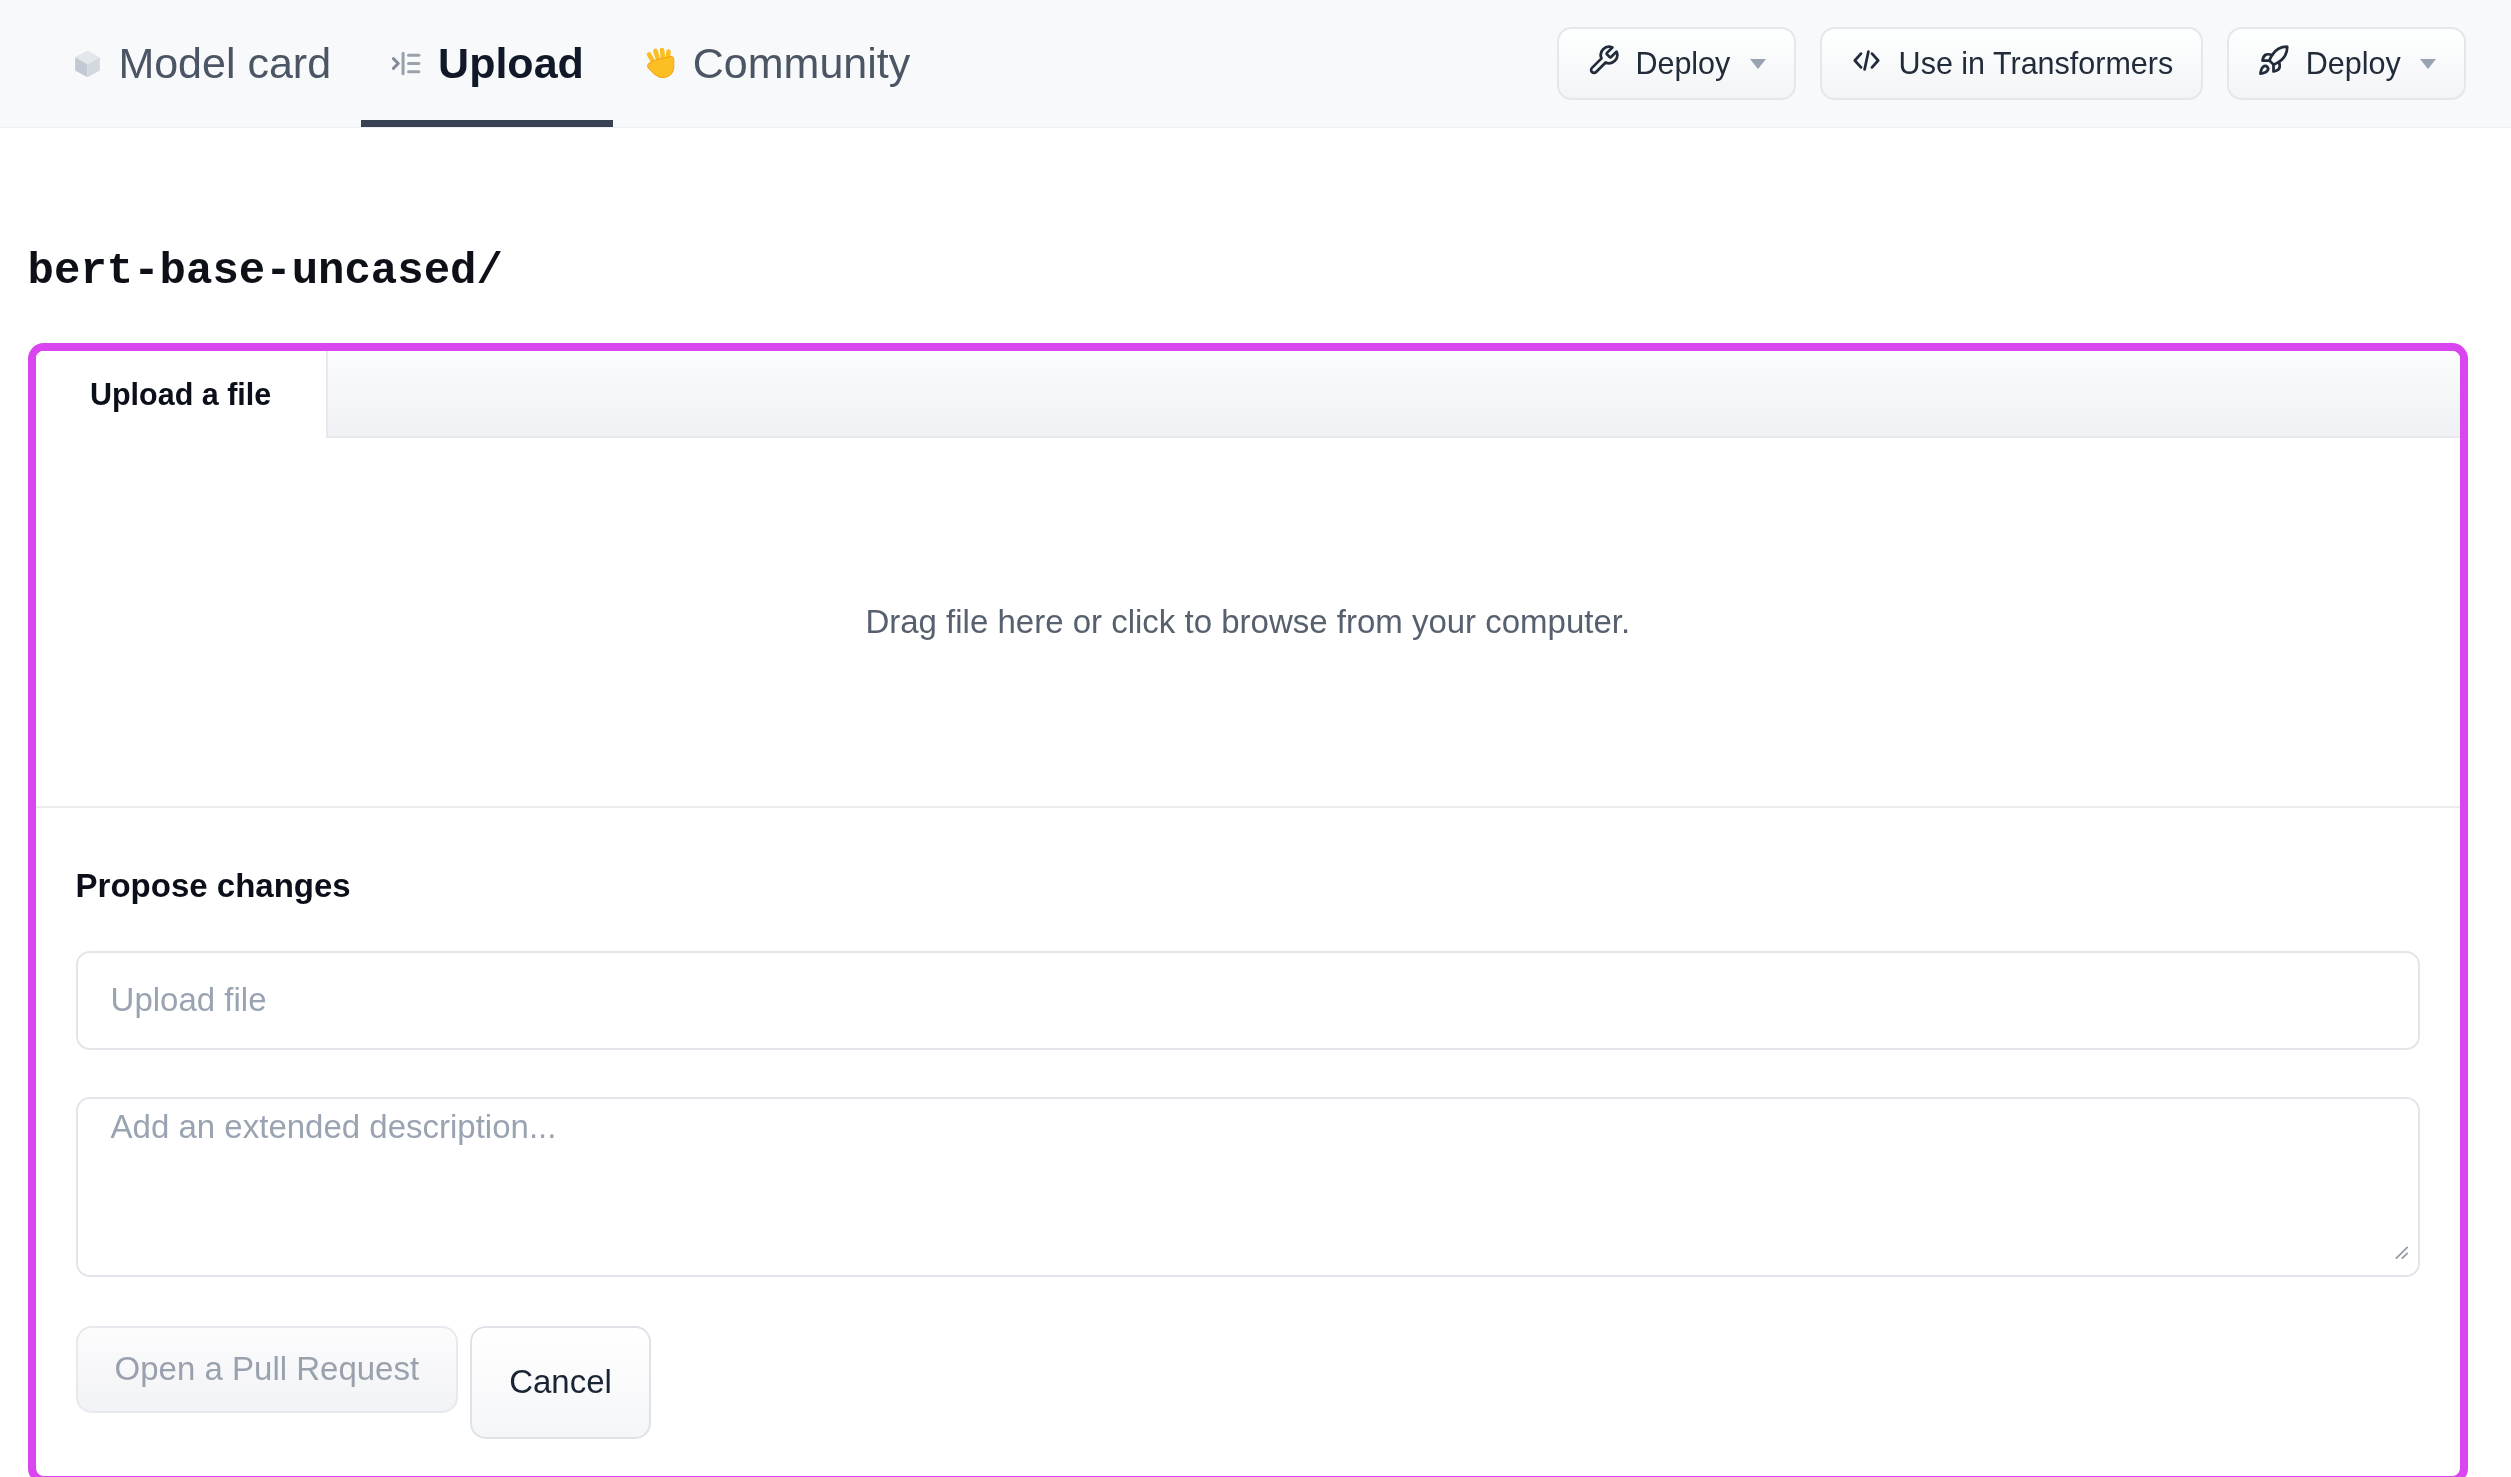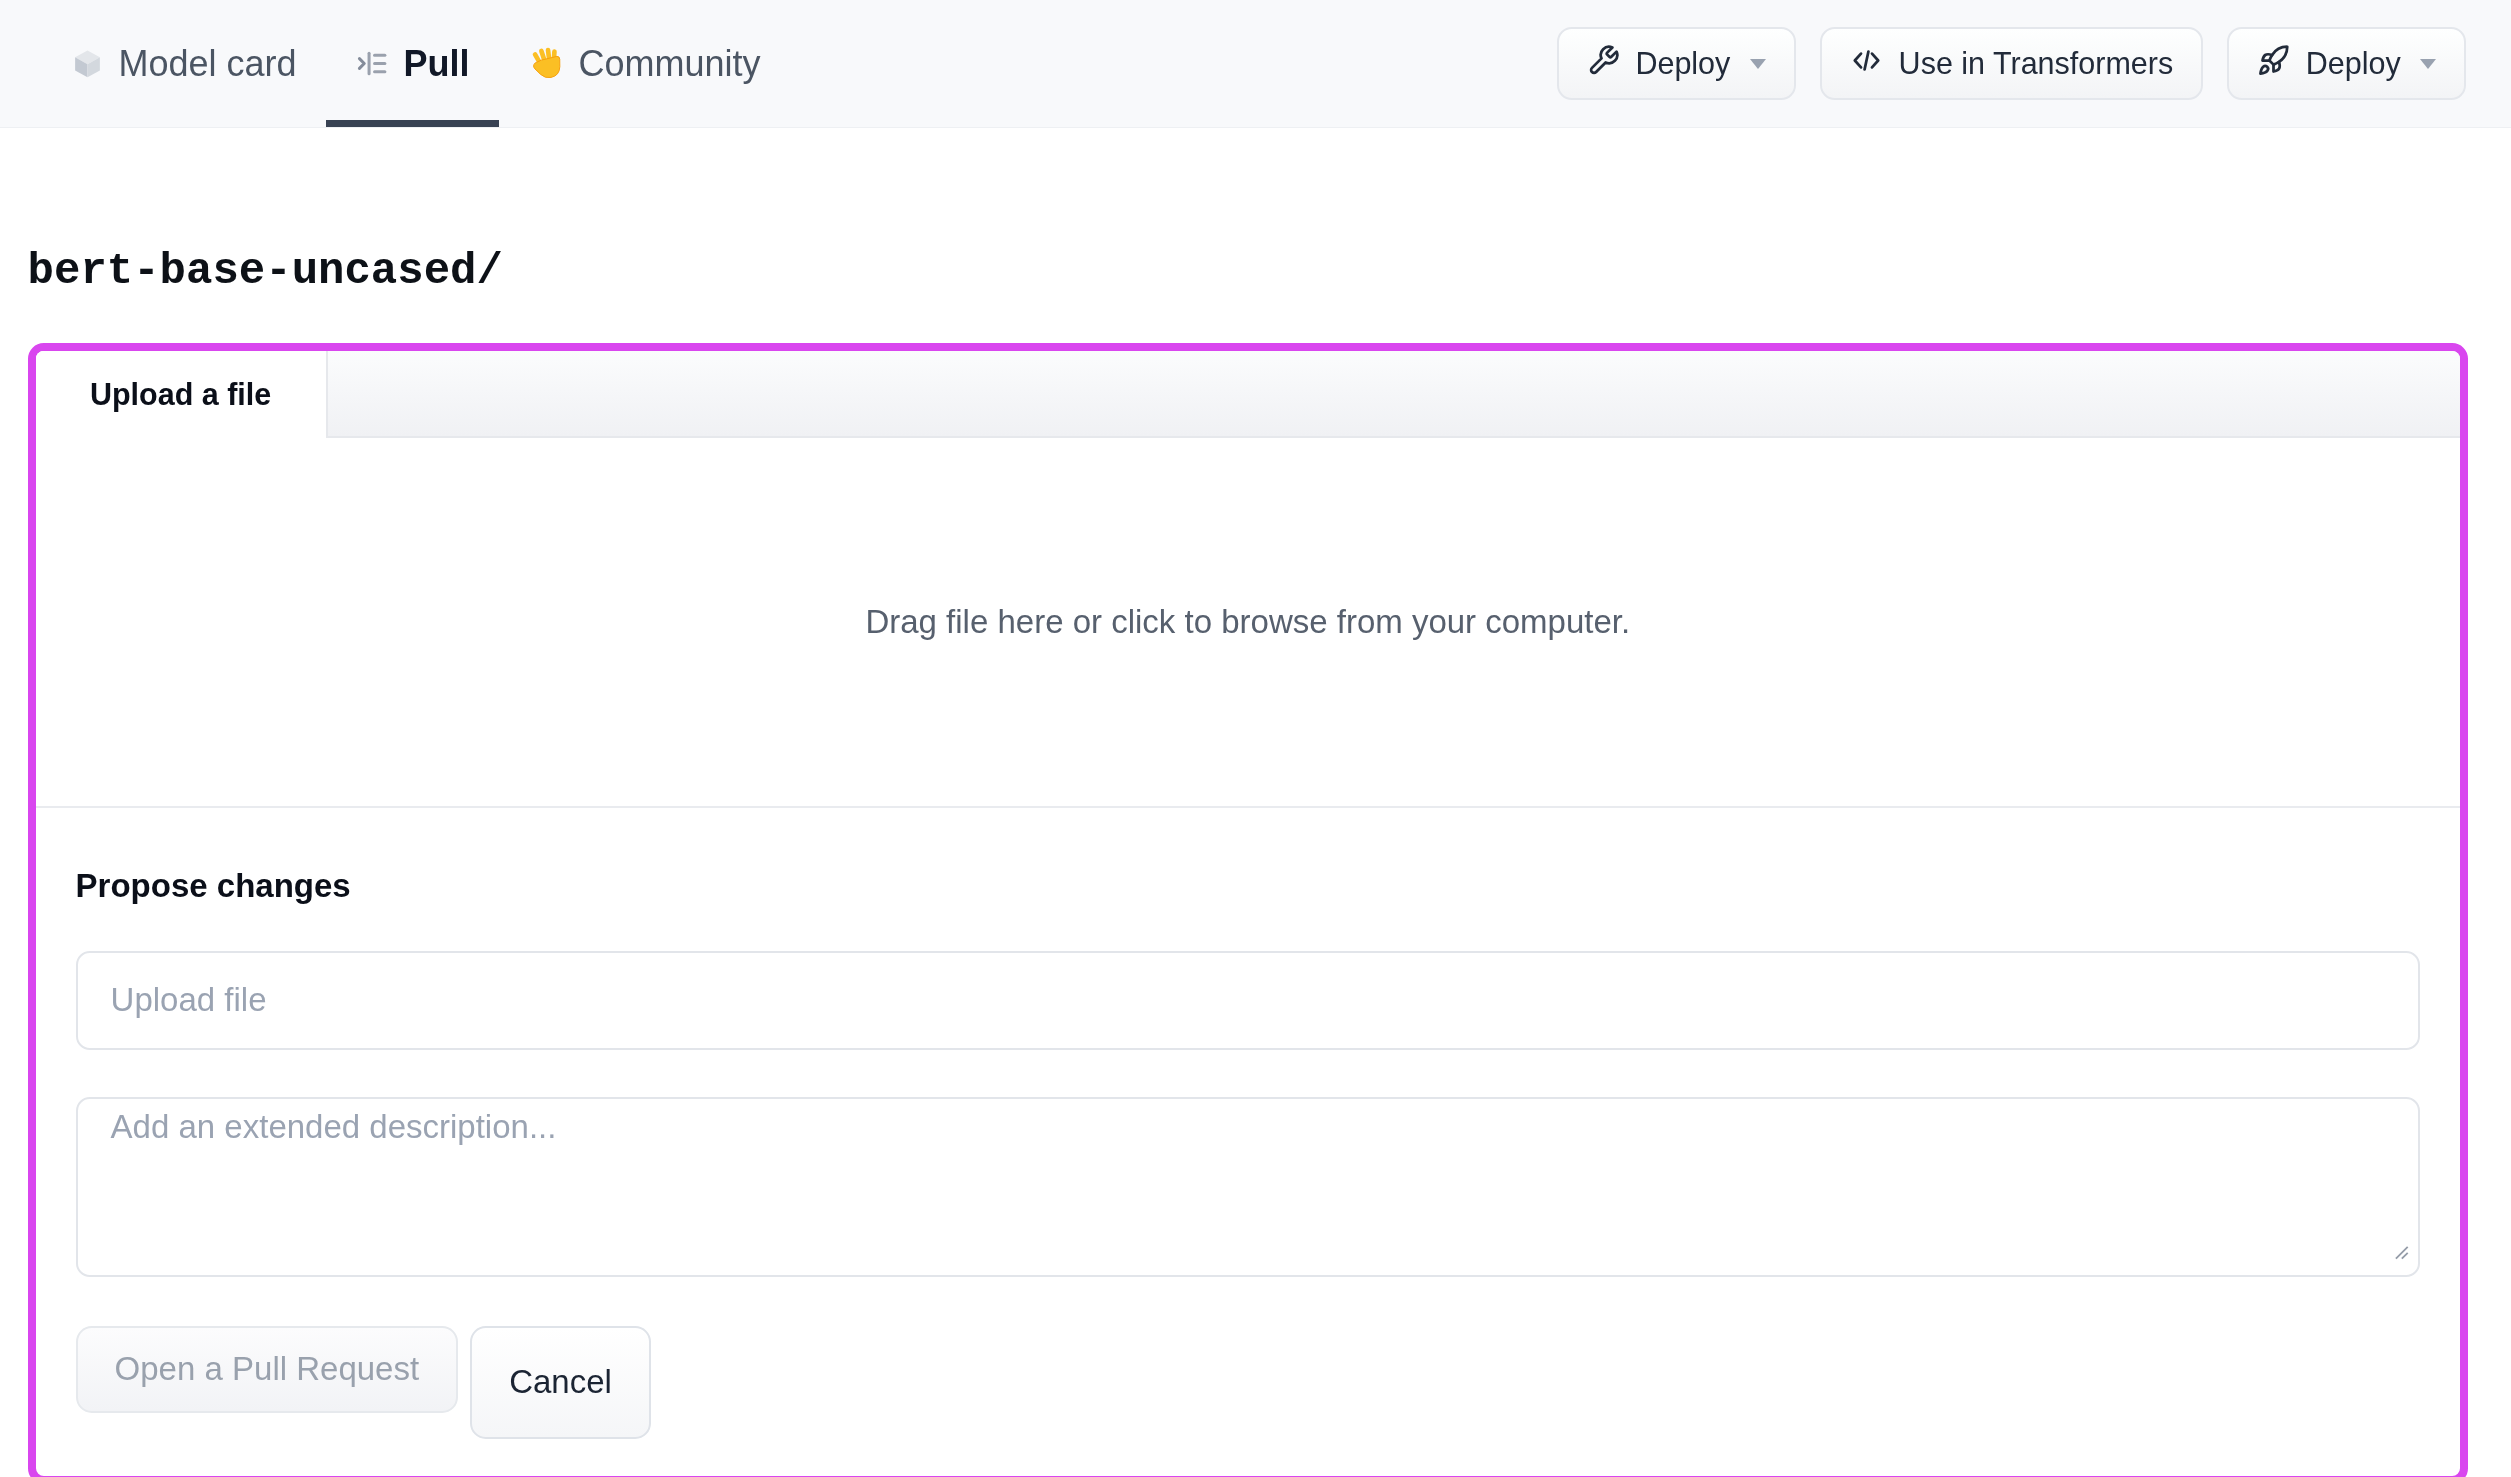--- a/index.html
+++ b/index.html
@@ -4,21 +4,21 @@
 <style>
   * { box-sizing: border-box; margin: 0; padding: 0; }
   html, body { width: 2512px; height: 1478px; background: #ffffff;
     font-family: "Liberation Sans", sans-serif; color: #1b2433; }
 
   
   .topnav { height: 128px; background: #f8f9fb; border-bottom: 1px solid #eef0f3;
     display: flex; align-items: stretch; padding: 0 46px 0 41px; }
   .nav-tabs { display: flex; align-items: stretch; }
   .nav-tab { display: flex; align-items: center; gap: 14.8px; padding: 0 29.6px;
-    font-size: 36px; color: #4b5563; position: relative; cursor: pointer; justify-content: space-between; }
+    font-size: 43px; color: #4b5563; position: relative; cursor: pointer; justify-content: space-between; }
   .nav-tab .ticon { display: flex; align-items: center; }
   .nav-tab.active { color: #111827; font-weight: 700; }
   .nav-tab.active::after { content: ""; position: absolute; left: 0; right: 0;
     bottom: 0; height: 6.9px; background: #384253; }
   .nav-actions { margin-left: auto; display: flex; align-items: center; gap: 24.6px; }
   .action-btn { display: flex; align-items: center; gap: 15.8px; height: 73px;
     padding: 0 27.6px; border: 2px solid #e4e7ec; border-radius: 14.8px;
     background: linear-gradient(180deg, #feffff 0%, #f3f4f6 100%);
     font-size: 30.5px; color: #222b3a; cursor: pointer; white-space: nowrap; }
   .caret { width: 0; height: 0; border-left: 8.9px solid transparent;
@@ -84,21 +84,21 @@
     <div class="nav-tab active">
       <span class="ticon">
         <svg viewBox="0 0 24 24" width="33" height="33" fill="none" stroke="#9aa1ad" stroke-width="2.2" stroke-linecap="round" stroke-linejoin="round">
           <path d="M2.5 8.5 L6 12 L2.5 15.5" stroke="#848c9a"></path>
           <line x1="9.5" y1="4.5" x2="9.5" y2="19.5"></line>
           <line x1="13.5" y1="6" x2="21" y2="6"></line>
           <line x1="13.5" y1="12" x2="21" y2="12"></line>
           <line x1="13.5" y1="18" x2="21" y2="18"></line>
         </svg>
       </span>
-      <span>Pull</span>
+      <span>Upload</span>
     </div>
 
     <div class="nav-tab">
       <span class="ticon">
         <svg viewBox="0 0 24 24" width="35" height="35">
           <g transform="rotate(-12 12 12)">
             <rect x="5.2" y="2.5" width="3.2" height="12" rx="1.6" fill="#FBBF24" transform="rotate(-18 6.8 8)"></rect>
             <rect x="9.2" y="1.2" width="3.2" height="13" rx="1.6" fill="#FBBF24" transform="rotate(-6 10.8 7)"></rect>
             <rect x="13" y="1.6" width="3.2" height="12.5" rx="1.6" fill="#FBBF24" transform="rotate(5 14.6 7)"></rect>
             <rect x="16.6" y="3.4" width="3.2" height="10.5" rx="1.6" fill="#FBBF24" transform="rotate(16 18.2 8)"></rect>

